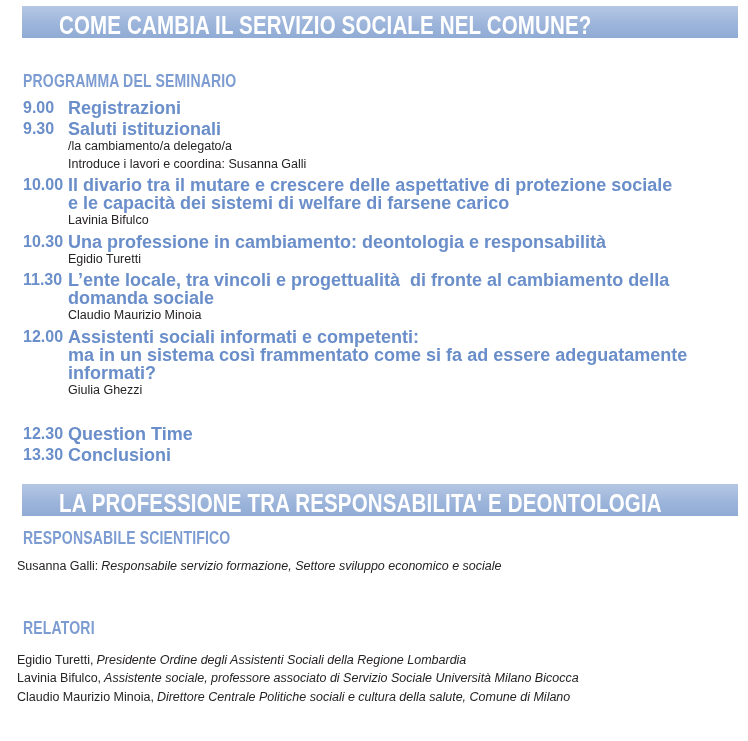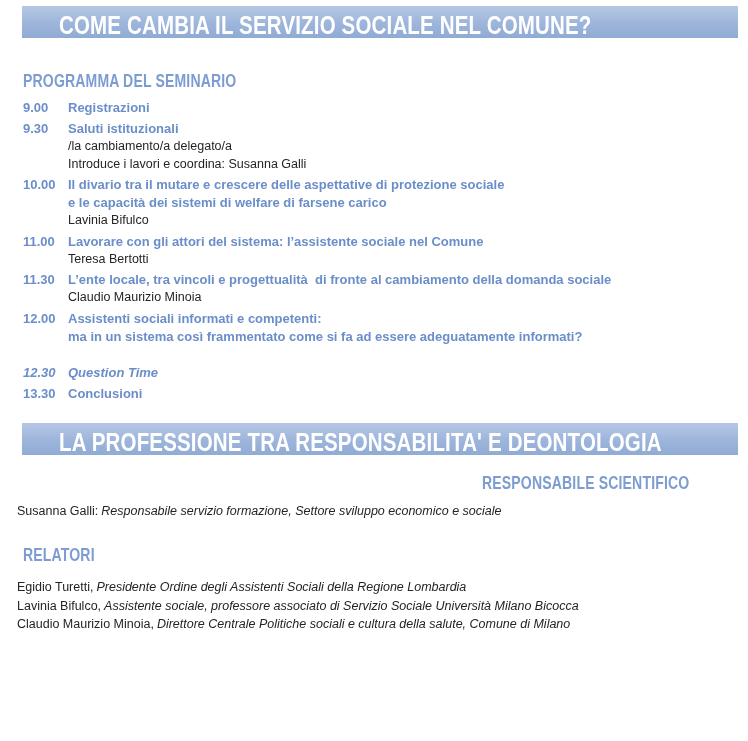--- a/index.html
+++ b/index.html
@@ -35,40 +35,40 @@
     margin-left:23px;line-height:21px;
   }
   .section-heading > span{
     color:var(--heading-blue);font-weight:bold;font-size:18px;white-space:nowrap;
     display:inline-block;transform:scaleX(0.78);transform-origin:left center;
     letter-spacing:.2px;
   }
   #program-heading{margin-top:33px;}
   #program-rows{margin-left:23px;margin-top:7px;}
   .prow{display:flex;margin-bottom:3px;}
-  .prow.gap-before{margin-top:18px;font-style:italic;}
+  .prow.gap-before{margin-top:26px;}
   .ptime{
     width:45px;flex:none;color:var(--accent-blue);
-    font-weight:bold;font-size:13px;line-height:18px;
+    font-weight:bold;font-size:16px;line-height:18px;
   }
   .pbody{flex:1;min-width:0;}
   .ptitle{
-    color:var(--accent-blue);font-weight:bold;font-size:13px;line-height:18px;
+    color:var(--accent-blue);font-weight:bold;font-size:18px;line-height:18px;
     white-space:pre-wrap;
   }
   .pdetail{
     color:var(--body-text);font-size:12.5px;line-height:17.5px;
   }
-  #responsabile-heading{margin-top:18px;text-align:right;}
+  #responsabile-heading{margin-top:12px;}
   #responsabile-line{margin-top:8px;}
   .person-line{
     margin-left:17px;font-size:12.5px;line-height:18.5px;color:var(--body-text);
   }
   .person-role{font-style:italic;margin-left:3px;}
-  #relatori-heading{margin-top:25px;}
+  #relatori-heading{margin-top:42px;}
   #relatori-list{margin-top:12px;}
 </style>
 </head>
 <body>
 
 <div class="banner" id="banner-1">
   <span class="banner-text">COME CAMBIA IL SERVIZIO SOCIALE NEL COMUNE?</span>
 </div>
 
 <div class="section-heading" id="program-heading">
@@ -92,38 +92,39 @@
   </div>
     <div class="prow">
     <div class="ptime">10.00</div>
     <div class="pbody">
       <div class="ptitle">Il divario tra il mutare e crescere delle aspettative di protezione sociale
 e le capacità dei sistemi di welfare di farsene carico</div>
     <div class="pdetail">Lavinia Bifulco</div>
       </div>
   </div>
     <div class="prow">
-    <div class="ptime">11.00</div>
+    <div class="ptime">10.30</div>
     <div class="pbody">
-      <div class="ptitle">Lavorare con gli attori del sistema: l’assistente sociale nel Comune</div>
-    <div class="pdetail">Teresa Bertotti</div>
+      <div class="ptitle">Una professione in cambiamento: deontologia e responsabilità</div>
+    <div class="pdetail">Egidio Turetti</div>
       </div>
   </div>
     <div class="prow">
     <div class="ptime">11.30</div>
     <div class="pbody">
       <div class="ptitle">L’ente locale, tra vincoli e progettualità  di fronte al cambiamento della domanda sociale</div>
     <div class="pdetail">Claudio Maurizio Minoia</div>
       </div>
   </div>
     <div class="prow">
     <div class="ptime">12.00</div>
     <div class="pbody">
       <div class="ptitle">Assistenti sociali informati e competenti:
 ma in un sistema così frammentato come si fa ad essere adeguatamente informati?</div>
+    <div class="pdetail">Giulia Ghezzi</div>
       </div>
   </div>
     <div class="prow gap-before">
     <div class="ptime">12.30</div>
     <div class="pbody">
       <div class="ptitle">Question Time</div>
     </div>
   </div>
     <div class="prow">
     <div class="ptime">13.30</div>

